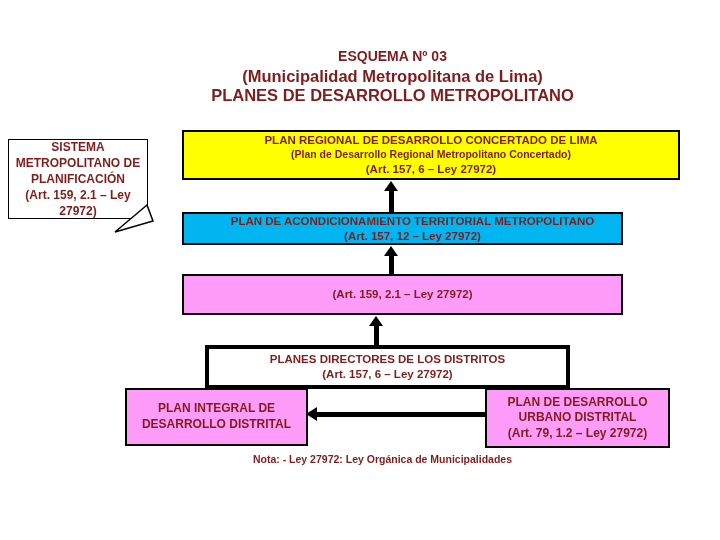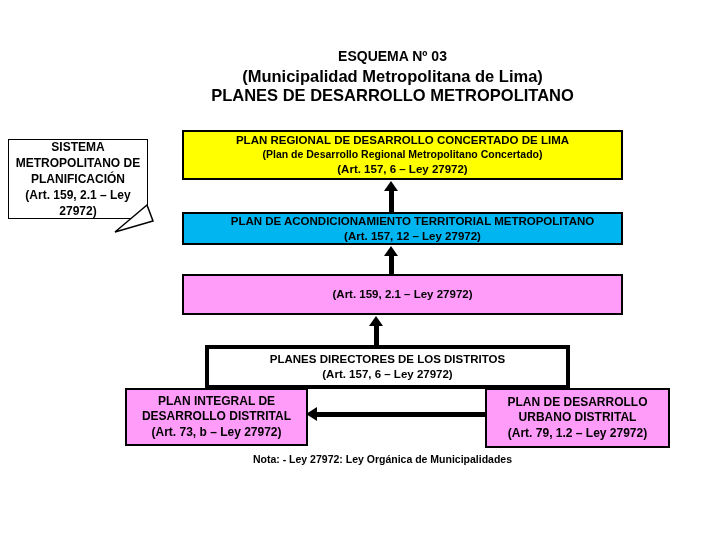--- a/index.html
+++ b/index.html
@@ -1,18 +1,18 @@
 <!DOCTYPE html>
 <html><head>
 <meta charset="utf-8">
 <style>
   html,body{margin:0;padding:0;background:#fff;}
   .canvas{
     position:relative;width:720px;height:540px;background:#ffffff;overflow:hidden;
-    font-family:"Liberation Sans",sans-serif;font-weight:bold;color:#000000;
+    font-family:"Liberation Sans",sans-serif;font-weight:bold;color:#7f1d1d;
   }
   .box{
     position:absolute;box-sizing:border-box;display:flex;flex-direction:column;
     justify-content:center;align-items:center;text-align:center;
     border:2px solid #000;line-height:1.3;background:#fff;
   }
   .thick{border-width:4px;}
   .thin{border-width:1.5px;line-height:1.35;}
   .fs10{font-size:12px;}
   .fs105{font-size:10.5px;}
@@ -50,21 +50,21 @@
   <div class="box thin fs10" style="left:8px;top:139px;width:140px;height:80px;">
     <div>SISTEMA</div>
     <div>METROPOLITANO DE</div>
     <div>PLANIFICACIÓN</div>
     <div>(Art. 159, 2.1 – Ley 27972)</div>
   </div>
   <svg class="callout-tail" viewBox="0 0 60 40">
     <polygon points="42,4 10,31 48,20" fill="#ffffff" stroke="#000000" stroke-width="1.5"></polygon>
   </svg>
 
-  <div class="box" style="left: 182px; top: 130px; width: 441px; height: 50px; background: rgb(255, 255, 0);">
+  <div class="box" style="left: 182px; top: 130px; width: 498px; height: 50px; background: rgb(255, 255, 0);">
     <div class="fs115">PLAN REGIONAL DE DESARROLLO CONCERTADO DE LIMA</div>
     <div class="fs105">(Plan de Desarrollo Regional Metropolitano Concertado)</div>
     <div class="fs115">(Art. 157, 6 – Ley 27972)</div>
   </div>
 
   <div class="head-up" style="left:384px;top:181px;"></div>
   <div class="shaft-v" style="left:389px;top:189px;height:23px;"></div>
 
   <div class="box" style="left: 182px; top: 212px; width: 441px; height: 33px; background: rgb(0, 181, 240); padding-left: 20px;">
     <div class="fs115">PLAN DE ACONDICIONAMIENTO TERRITORIAL METROPOLITANO</div>
@@ -82,21 +82,20 @@
   <div class="shaft-v" style="left:374px;top:324px;height:21px;"></div>
 
   <div class="box thick" style="left: 205px; top: 345px; width: 365px; height: 44px; background: rgb(255, 255, 255);">
     <div class="fs115">PLANES DIRECTORES DE LOS DISTRITOS</div>
     <div class="fs115">(Art. 157, 6 – Ley 27972)</div>
   </div>
 
   <div class="box" style="left: 125px; top: 388px; width: 183px; height: 58px; background: rgb(255, 156, 250);">
     <div class="fs11">PLAN INTEGRAL DE</div>
     <div class="fs11">DESARROLLO DISTRITAL</div>
-    <div class="fs11">(Art. 73, b – Ley 27972)</div>
   </div>
 
   <div class="box" style="left: 485px; top: 388px; width: 185px; height: 60px; background: rgb(255, 156, 250);">
     <div class="fs11">PLAN DE DESARROLLO</div>
     <div class="fs11">URBANO DISTRITAL</div>
     <div class="fs11">(Art. 79, 1.2 – Ley 27972)</div>
   </div>
 
   <div class="head-left" style="left:306px;top:407px;"></div>
   <div class="shaft-h" style="left:315px;top:412px;width:170px;"></div>

